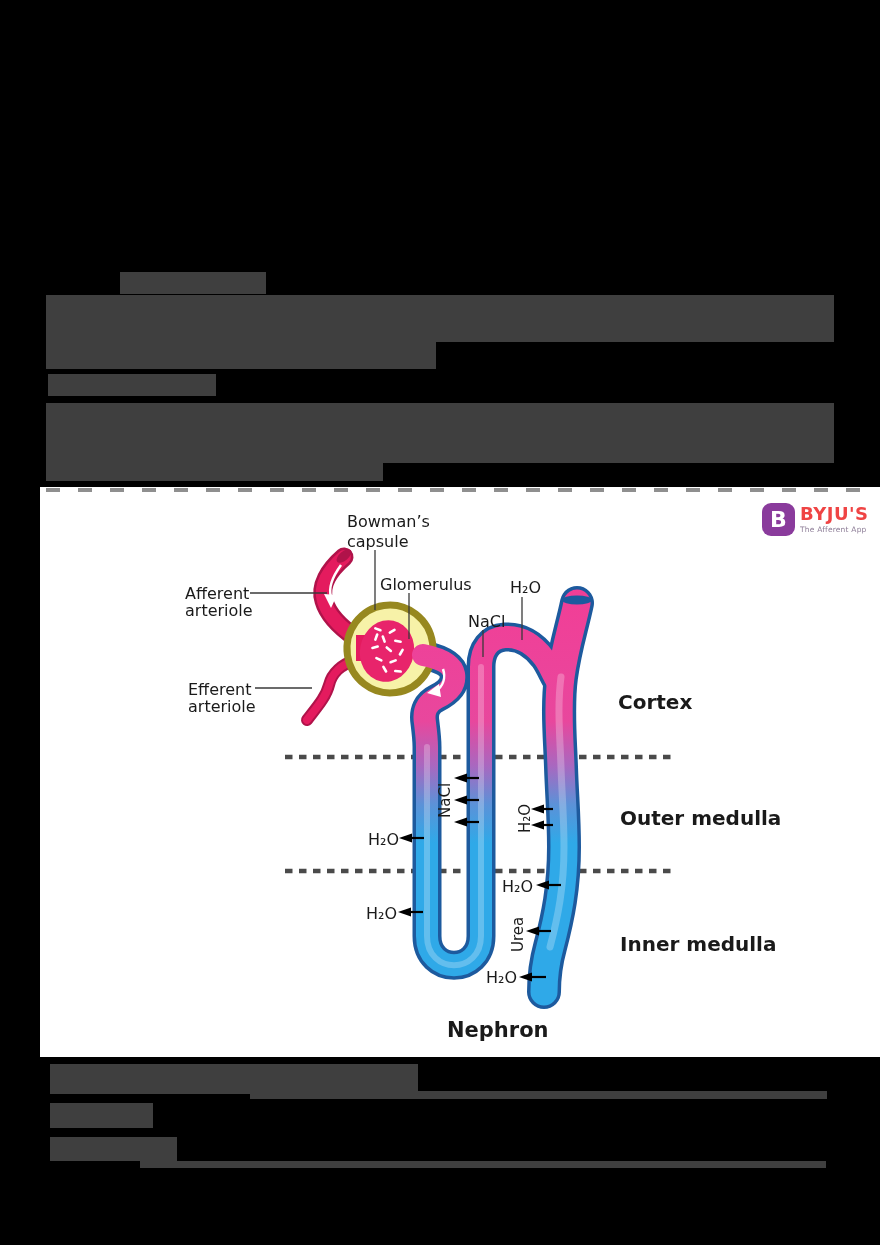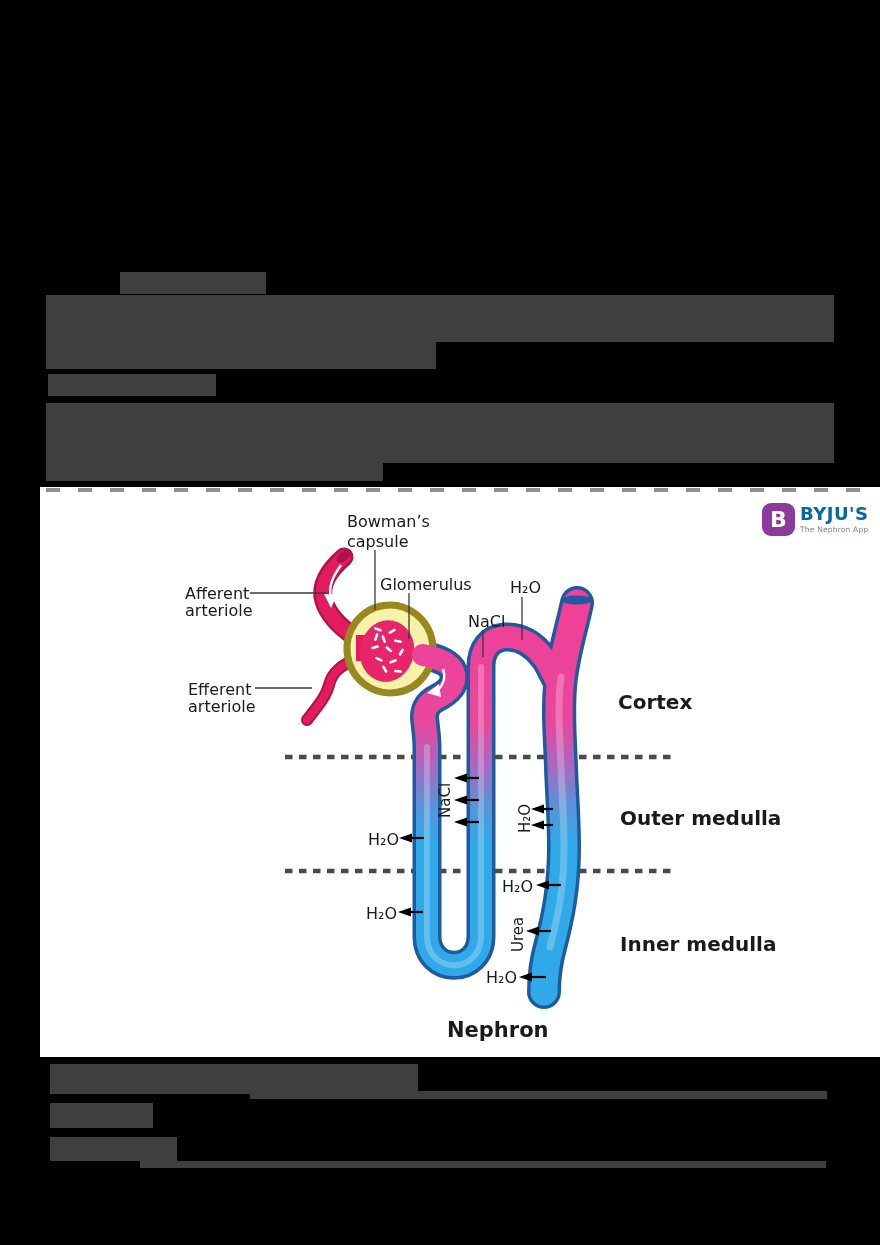--- a/index.html
+++ b/index.html
@@ -8,21 +8,21 @@
   .blk{position:absolute;background:#3F3F3F;}
   #diagram-card{position:absolute;left:40px;top:487px;width:840px;height:570px;background:#ffffff;}
   .dashrow{position:absolute;top:1px;left:6px;right:6px;height:4px;
            background:repeating-linear-gradient(90deg,#8f8f8f 0 14px,transparent 14px 32px);}
   #nephron-svg{position:absolute;left:0;top:0;}
   
   #logo{position:absolute;left:722px;top:16px;display:flex;align-items:flex-start;gap:5px;}
   #logo .tile{width:33px;height:33px;border-radius:9px;background:#8A3B9C;color:#fff;
               display:flex;align-items:center;justify-content:center;
               font-weight:bold;font-size:22px;line-height:1;}
-  #logo .brand{font-weight:bold;font-size:18px;letter-spacing:.5px;color:#0369a1;line-height:1;margin-top:2px;}
+  #logo .brand{font-weight:bold;font-size:18px;letter-spacing:.5px;color:#ef4444;line-height:1;margin-top:2px;}
   #logo .tagline{font-size:7.5px;color:#8C7C96;letter-spacing:.2px;margin-top:2px;}
   text{font-family:"DejaVu Sans",sans-serif;fill:#1a1a1a;}
   .lbl{font-size:16px;}
   .region{font-size:20px;font-weight:bold;}
   .caption{font-size:21px;font-weight:bold;}
   .vlbl{font-size:15px;}
   .leader{stroke:#3a3a3a;stroke-width:1.3;fill:none;}
   .dotline{stroke:#4a4a4a;stroke-width:4.5;stroke-dasharray:7.5 6.5;fill:none;}
   .arrow{stroke:#000;stroke-width:2.2;fill:none;}
   .ah{fill:#000;stroke:none;}
@@ -43,21 +43,21 @@
 
   <div id="diagram-card">
     <div class="dashrow"></div>
 
     <div id="logo">
       <div class="tile">
         <span>B</span>
       </div>
       <div>
         <div class="brand">BYJU'S</div>
-        <div class="tagline">The Nephron App</div>
+        <div class="tagline">The Afferent App</div>
       </div>
     </div>
 
     <svg id="nephron-svg" width="840" height="570" viewBox="0 0 840 570">
       <defs>
         <linearGradient id="tubegrad" gradientUnits="userSpaceOnUse" x1="0" y1="100" x2="0" y2="420">
           <stop offset="0" stop-color="#F23E96"></stop>
           <stop offset="0.42" stop-color="#E8479D"></stop>
           <stop offset="0.56" stop-color="#A868C0"></stop>
           <stop offset="0.68" stop-color="#5B92D8"></stop>

